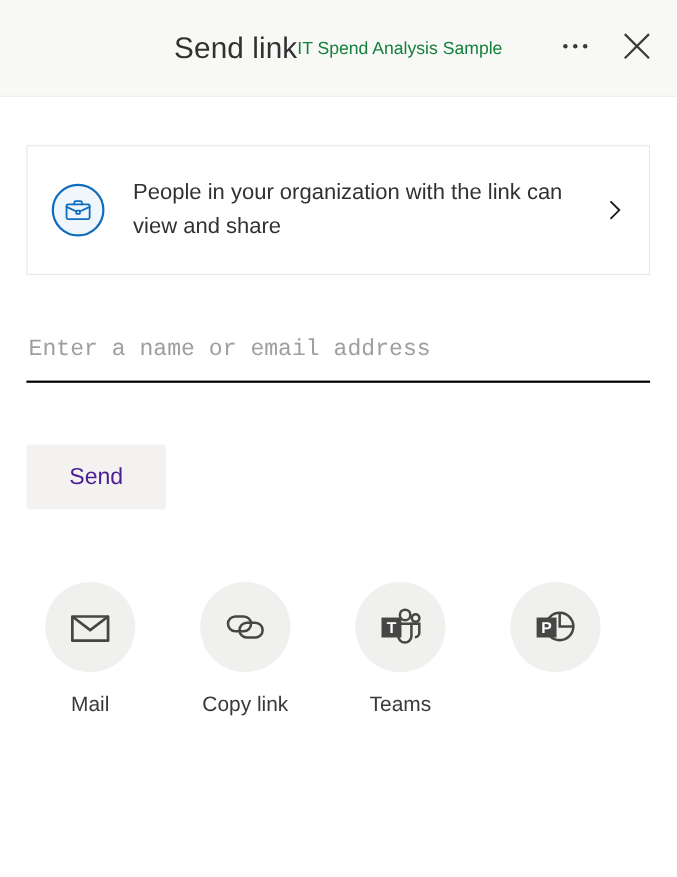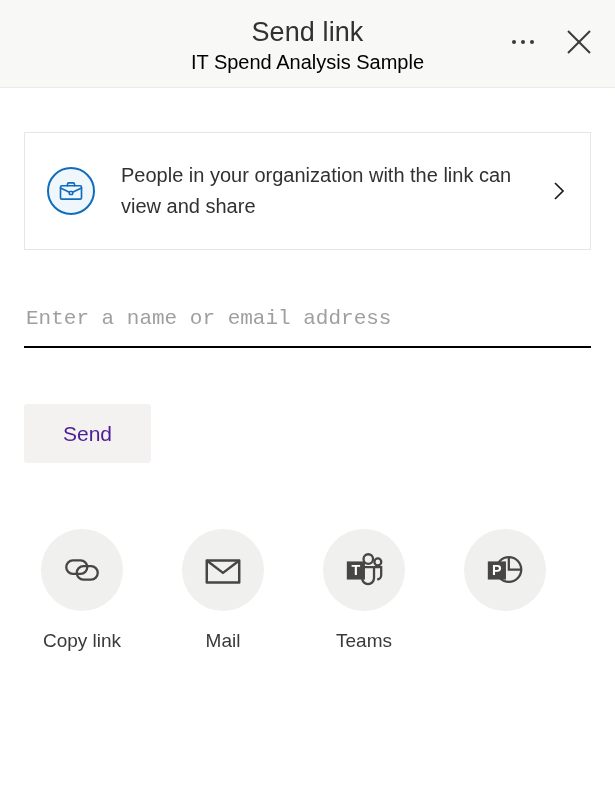--- a/index.html
+++ b/index.html
@@ -20,36 +20,35 @@
     background: #f8f8f7;
     border-bottom: 1px solid #ebebeb;
   }
   .header-titles {
     position: absolute;
     left: 0;
     top: 0;
     width: 615px;
     height: 88px;
     display: flex;
-    flex-direction: column;
     align-items: center;
     justify-content: center;
     pointer-events: none;
   }
   .header-title {
     font-size: 27px;
     font-weight: 300;
     color: #323130;
     line-height: 34px;
     letter-spacing: .1px;
   }
   .header-subtitle {
-    font-size: 20px;
-    font-weight: 400;
-    color: #000000;
+    font-size: 16px;
+    font-weight: 400;
+    color: #15803d;
     line-height: 24px;
     margin-top: 1px;
   }
   .header-actions {
     position: absolute;
     right: 14px;
     top: 20px;
     display: flex;
     align-items: center;
     gap: 12px;
@@ -268,36 +267,36 @@
 
 
   <div class="send-row">
     <button class="send-btn" disabled="">Send</button>
   </div>
 
   <div class="targets">
 
     <button class="target">
       <span class="target-circle">
+        <svg width="42" height="42" viewBox="0 0 44 44" fill="none" stroke="#484644" stroke-width="2.6" stroke-linejoin="round">
+          <rect x="5" y="12" width="34" height="23"></rect>
+          <polyline points="5,12 22,25 39,12"></polyline>
+        </svg>
+      </span>
+      <span class="target-label">Mail</span>
+    </button>
+
+    <button class="target">
+      <span class="target-circle">
         <svg width="42" height="42" viewBox="0 0 44 44" fill="none" stroke="#484644" stroke-width="2.4" stroke-linecap="round">
           <rect x="5.5" y="12" width="22" height="14" rx="7"></rect>
           <rect x="16.5" y="18" width="22" height="14" rx="7"></rect>
         </svg>
       </span>
       <span class="target-label">Copy link</span>
-    </button>
-
-    <button class="target">
-      <span class="target-circle">
-        <svg width="42" height="42" viewBox="0 0 44 44" fill="none" stroke="#484644" stroke-width="2.6" stroke-linejoin="round">
-          <rect x="5" y="12" width="34" height="23"></rect>
-          <polyline points="5,12 22,25 39,12"></polyline>
-        </svg>
-      </span>
-      <span class="target-label">Mail</span>
     </button>
 
     <button class="target">
       <span class="target-circle">
         <svg width="42" height="42" viewBox="0 0 44 44">
           <g fill="none" stroke="#484644" stroke-width="2.4">
             <circle cx="26.5" cy="10.5" r="5"></circle>
             <circle cx="36.5" cy="13.5" r="3.6"></circle>
             <path d="M31.5 19h8.5v8.5a4.2 4.2 0 0 1-4.2 4.2"></path>
             <path d="M20 19h12.5v11.5a6.2 6.2 0 0 1-12.5 0z"></path>

